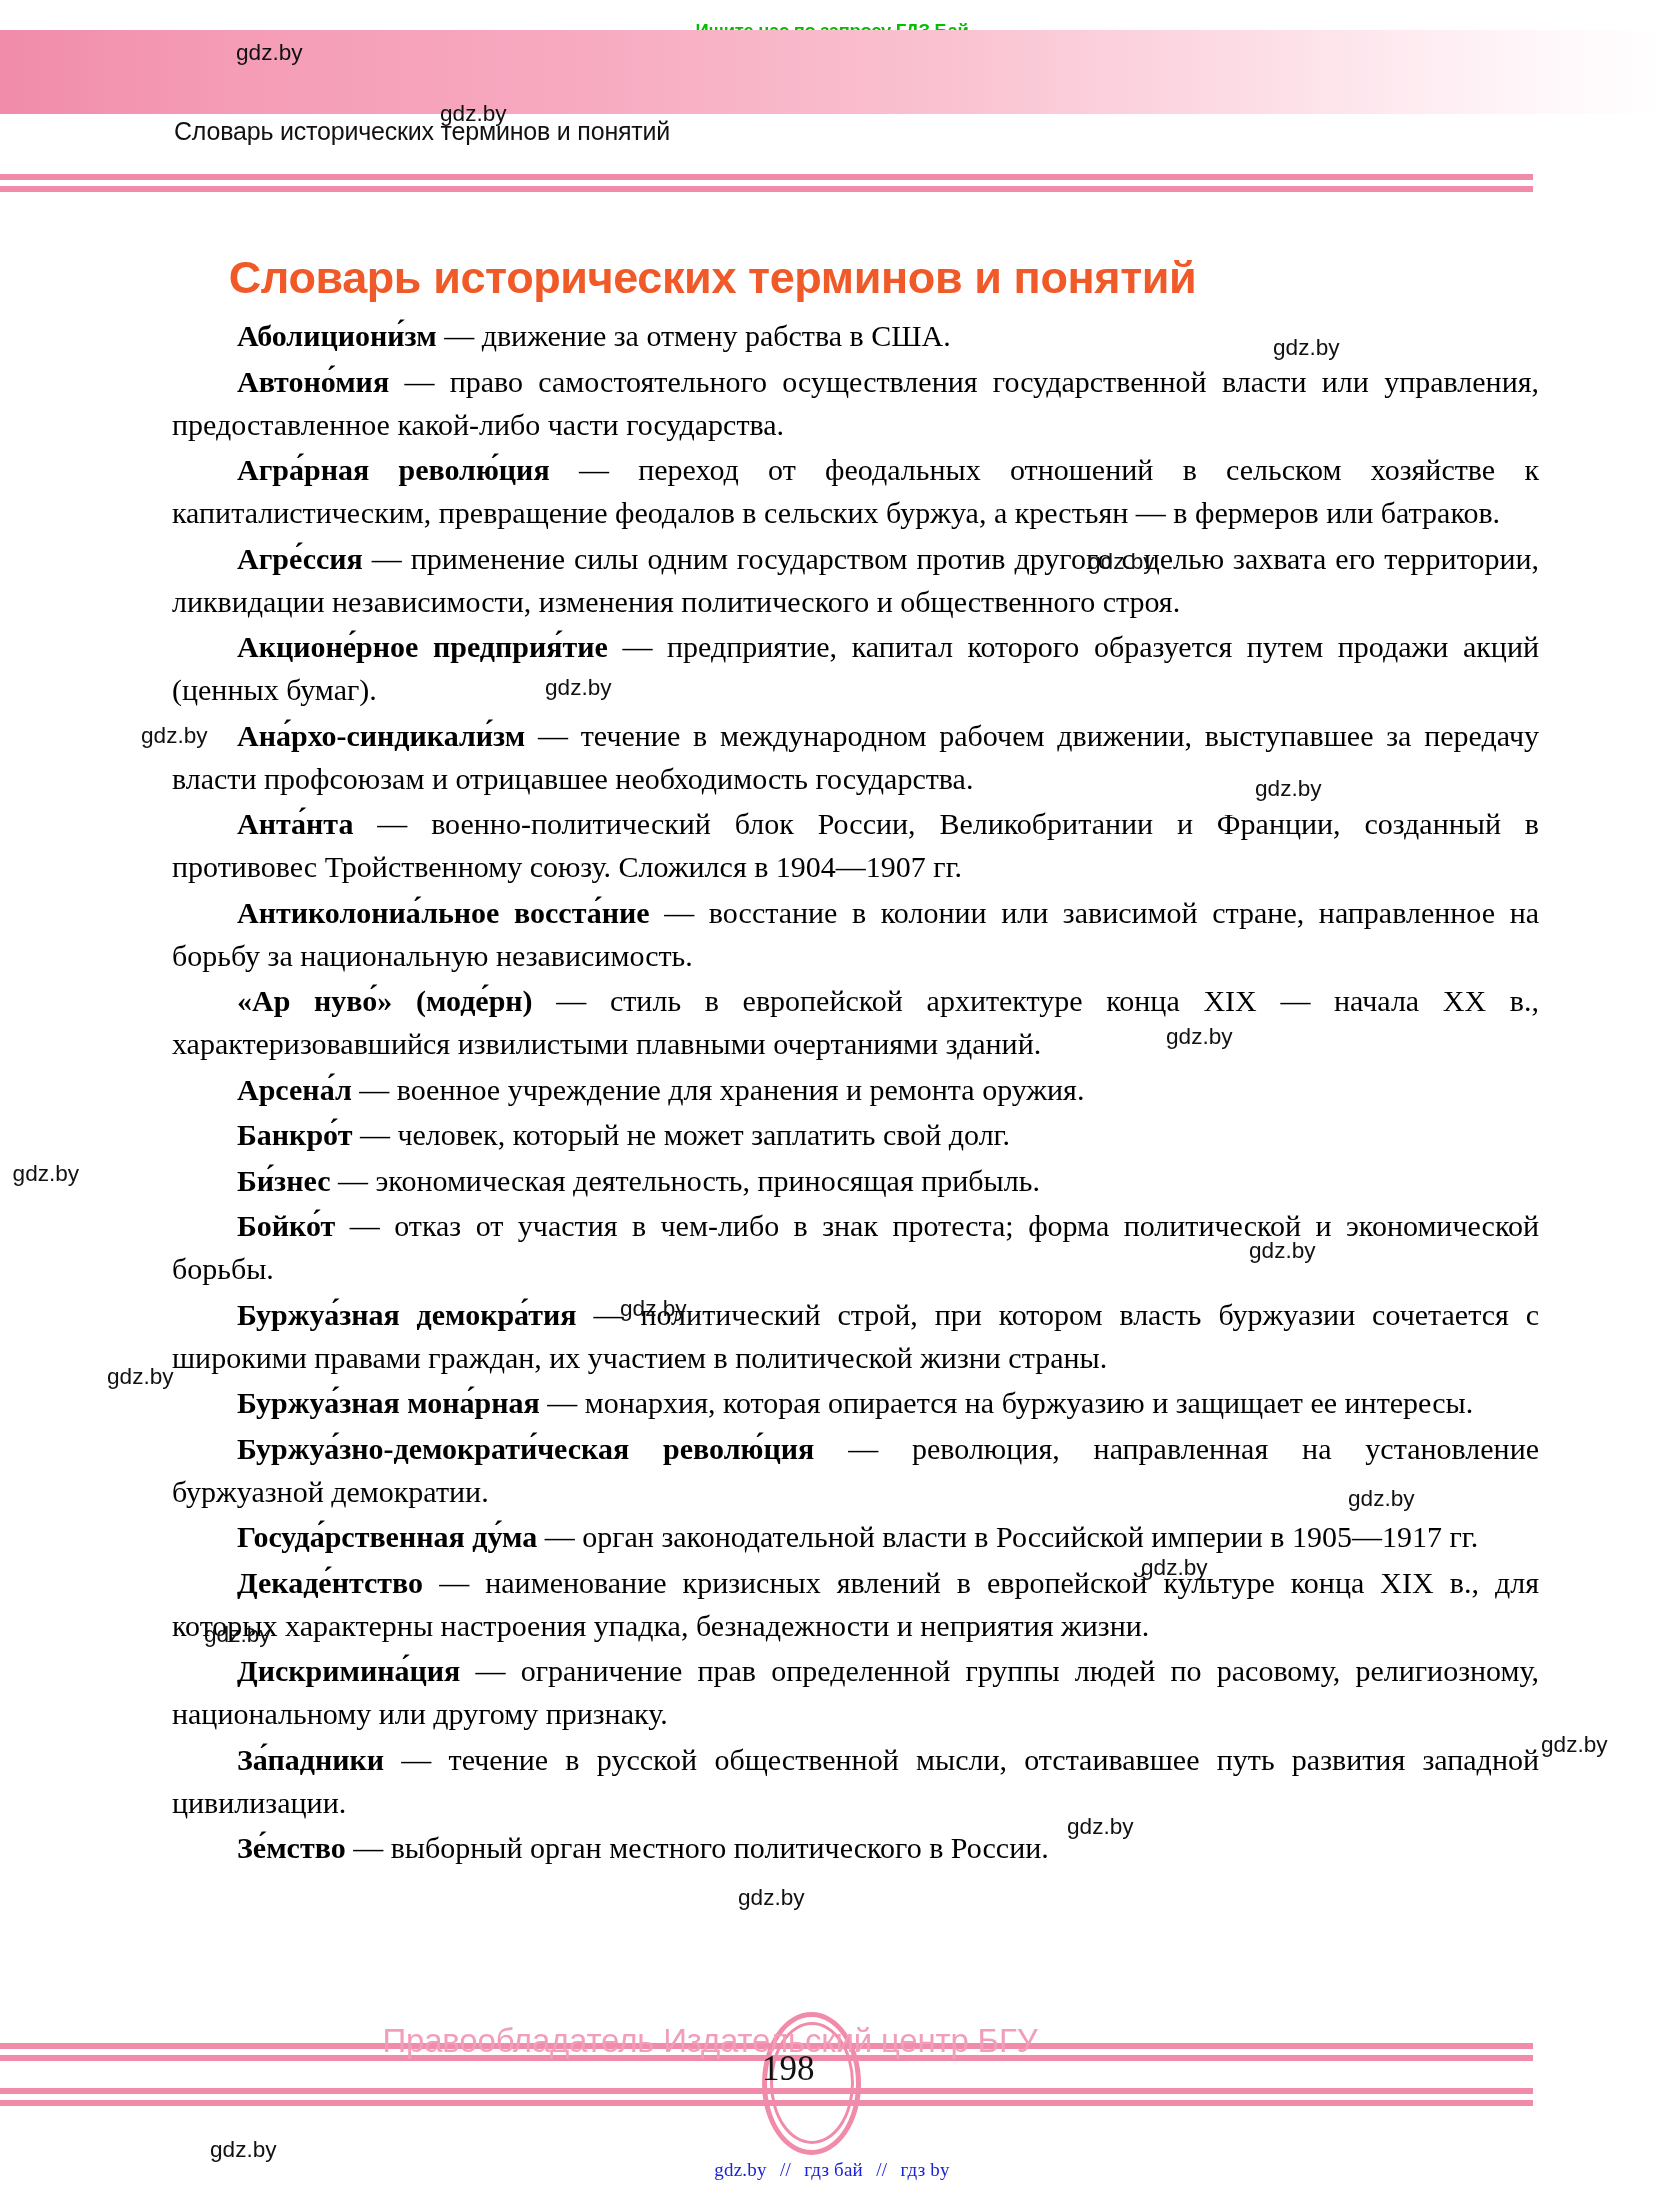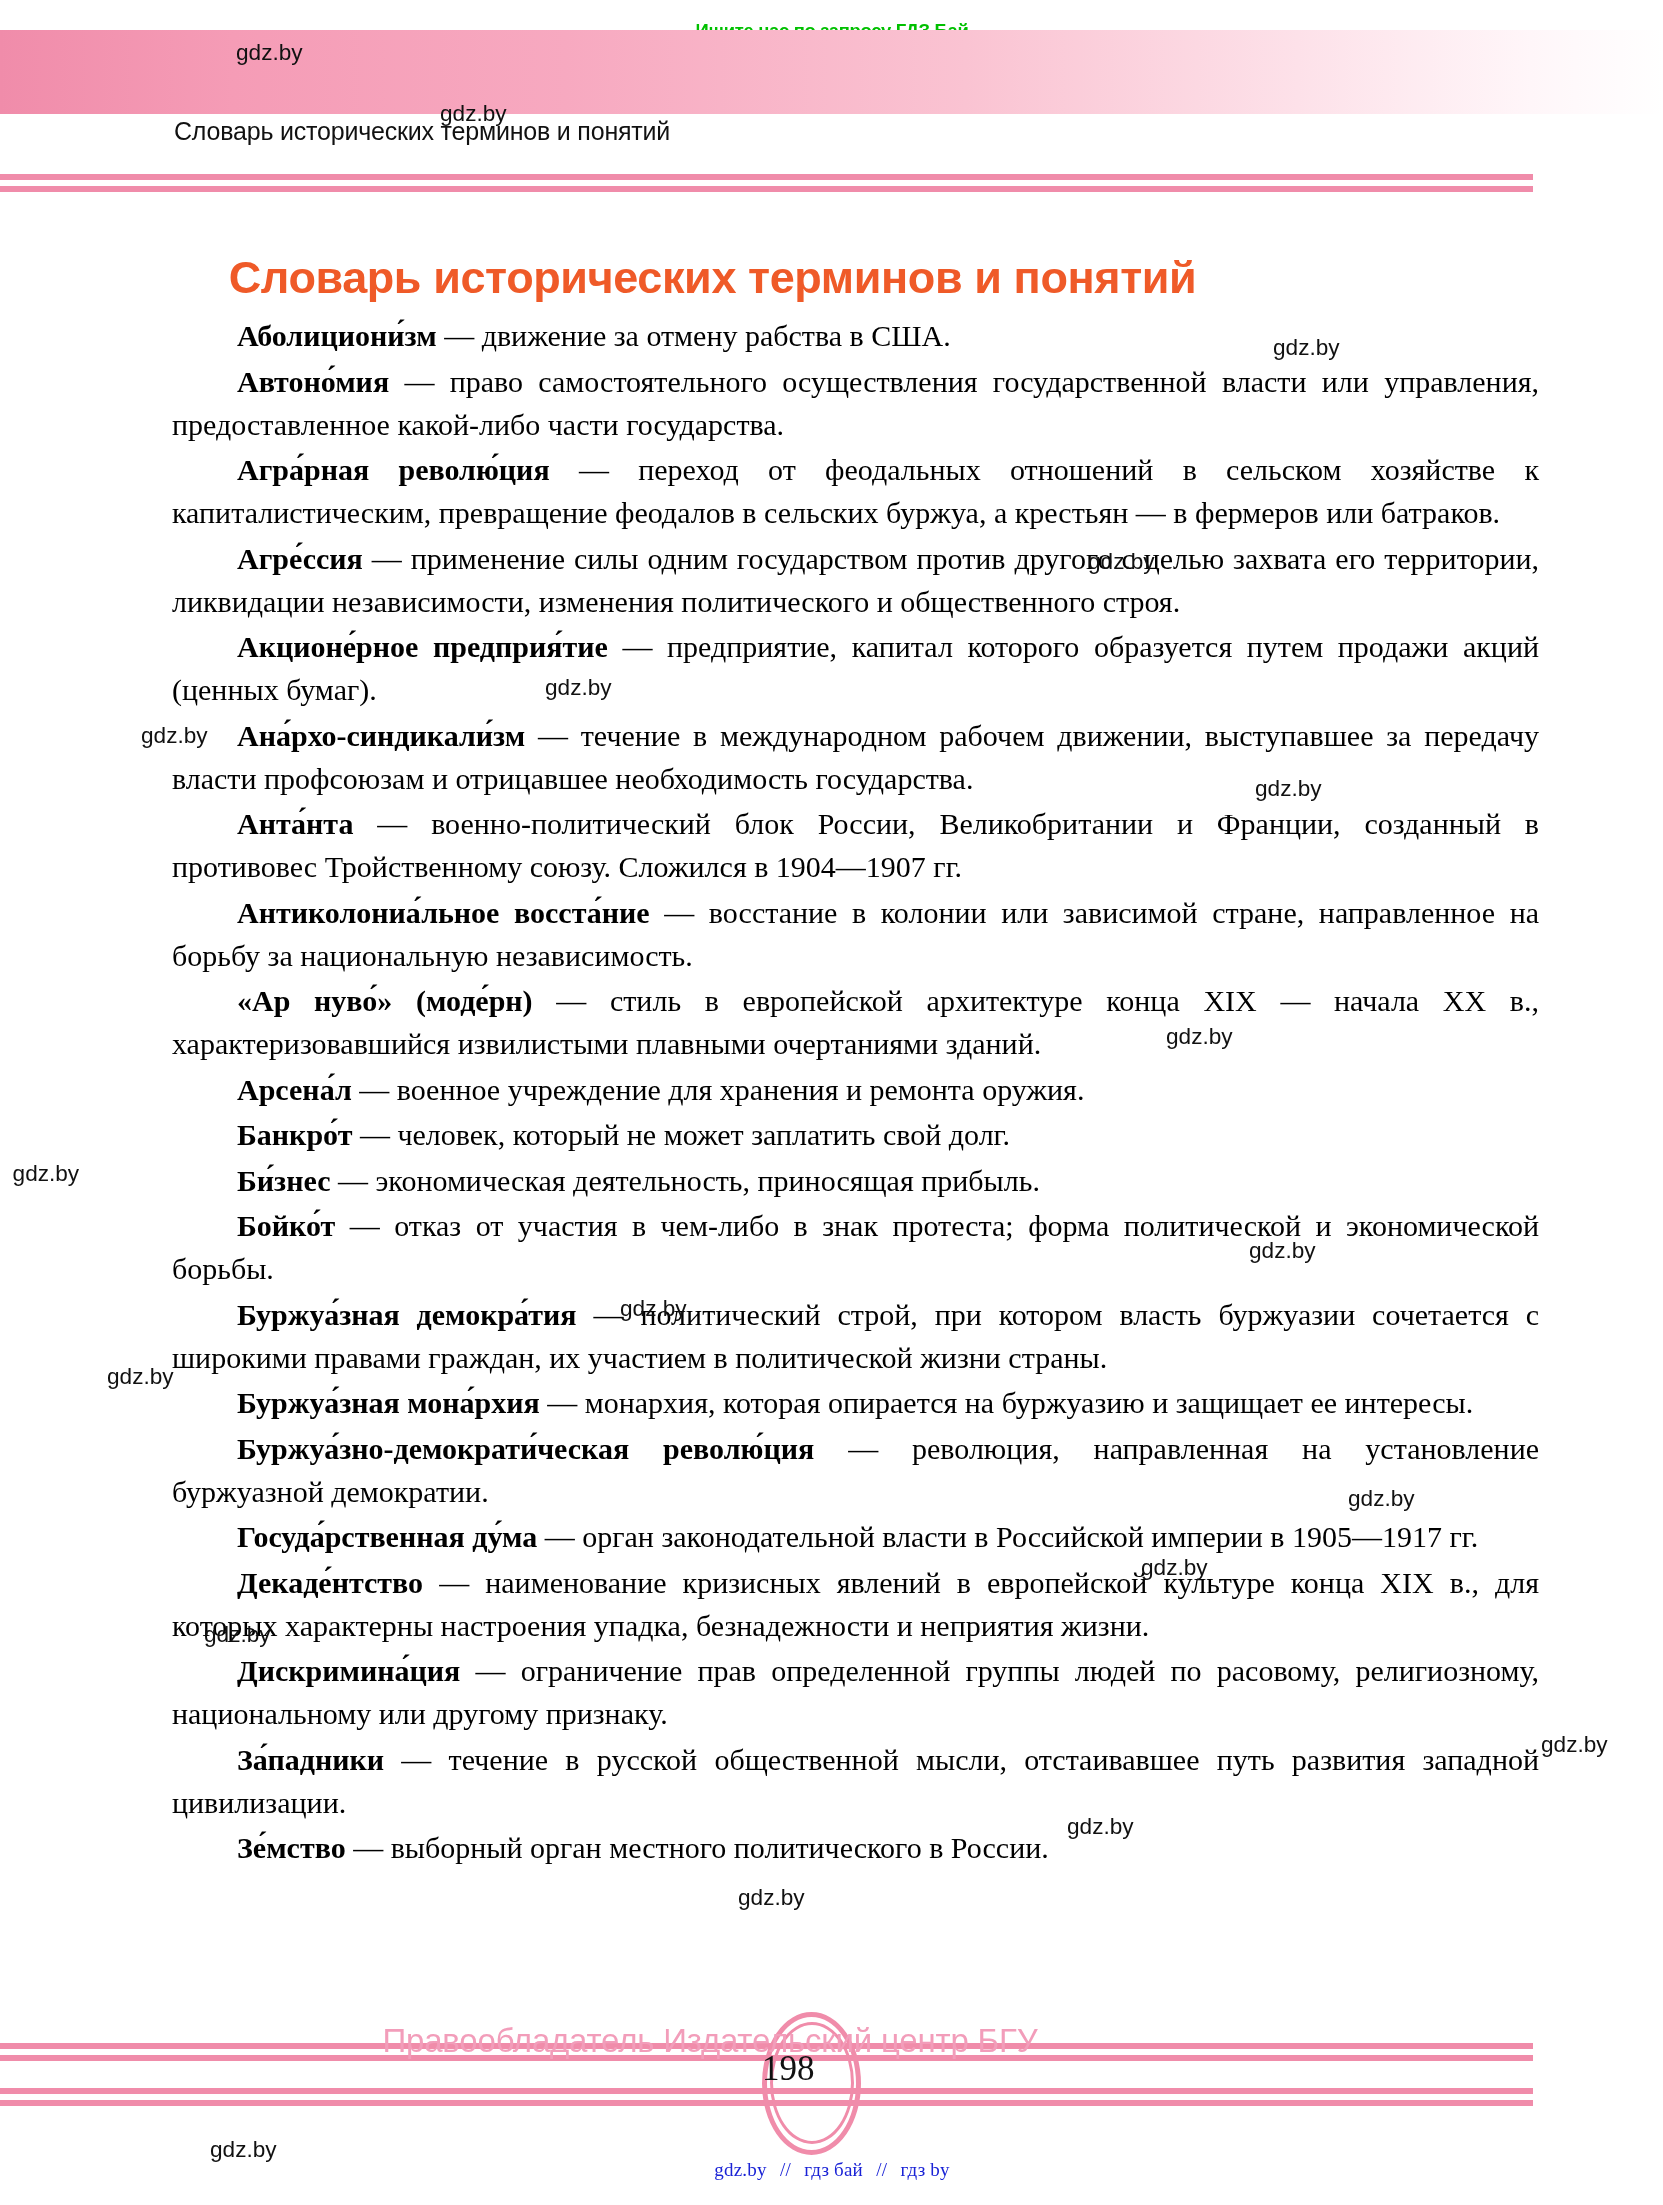--- a/index.html
+++ b/index.html
@@ -216,21 +216,21 @@
   <p class="entry"><span class="term">Акционе́рное предприя́тие</span><span> — предприятие, капитал которого образуется путем продажи акций (ценных бумаг).</span></p>
   <p class="entry"><span class="term">Ана́рхо-синдикали́зм</span><span> — течение в международном рабочем движении, выступавшее за передачу власти профсоюзам и отрицавшее необходимость государства.</span></p>
   <p class="entry"><span class="term">Анта́нта</span><span> — военно-политический блок России, Великобритании и Франции, созданный в противовес Тройственному союзу. Сложился в 1904—1907 гг.</span></p>
   <p class="entry"><span class="term">Антиколониа́льное восста́ние</span><span> — восстание в колонии или зависимой стране, направленное на борьбу за национальную независимость.</span></p>
   <p class="entry"><span class="term">«Ар нуво́» (моде́рн)</span><span> — стиль в европейской архитектуре конца XIX — начала XX в., характеризовавшийся извилистыми плавными очертаниями зданий.</span></p>
   <p class="entry"><span class="term">Арсена́л</span><span> — военное учреждение для хранения и ремонта оружия.</span></p>
   <p class="entry"><span class="term">Банкро́т</span><span> — человек, который не может заплатить свой долг.</span></p>
   <p class="entry"><span class="term">Би́знес</span><span> — экономическая деятельность, приносящая прибыль.</span></p>
   <p class="entry"><span class="term">Бойко́т</span><span> — отказ от участия в чем-либо в знак протеста; форма политической и экономической борьбы.</span></p>
   <p class="entry"><span class="term">Буржуа́зная демокра́тия</span><span> — политический строй, при котором власть буржуазии сочетается с широкими правами граждан, их участием в политической жизни страны.</span></p>
-  <p class="entry"><span class="term">Буржуа́зная мона́рхия</span><span> — монархия, которая опирается на буржуазию и защищает ее интересы.</span></p>
+  <p class="entry"><span class="term">Буржуа́зная мона́рная</span><span> — монархия, которая опирается на буржуазию и защищает ее интересы.</span></p>
   <p class="entry"><span class="term">Буржуа́зно-демократи́ческая револю́ция</span><span> — революция, направленная на установление буржуазной демократии.</span></p>
   <p class="entry"><span class="term">Госуда́рственная ду́ма</span><span> — орган законодательной власти в Российской империи в 1905—1917 гг.</span></p>
   <p class="entry"><span class="term">Декаде́нтство</span><span> — наименование кризисных явлений в европейской культуре конца XIX в., для которых характерны настроения упадка, безнадежности и неприятия жизни.</span></p>
   <p class="entry"><span class="term">Дискримина́ция</span><span> — ограничение прав определенной группы людей по расовому, религиозному, национальному или другому признаку.</span></p>
   <p class="entry"><span class="term">За́падники</span><span> — течение в русской общественной мысли, отстаивавшее путь развития западной цивилизации.</span></p>
   <p class="entry"><span class="term">Зе́мство</span><span> — выборный орган местного политического в России.</span></p>
 </div>
 
 <div class="copyright-watermark">Правообладатель Издательский центр БГУ</div>
 

